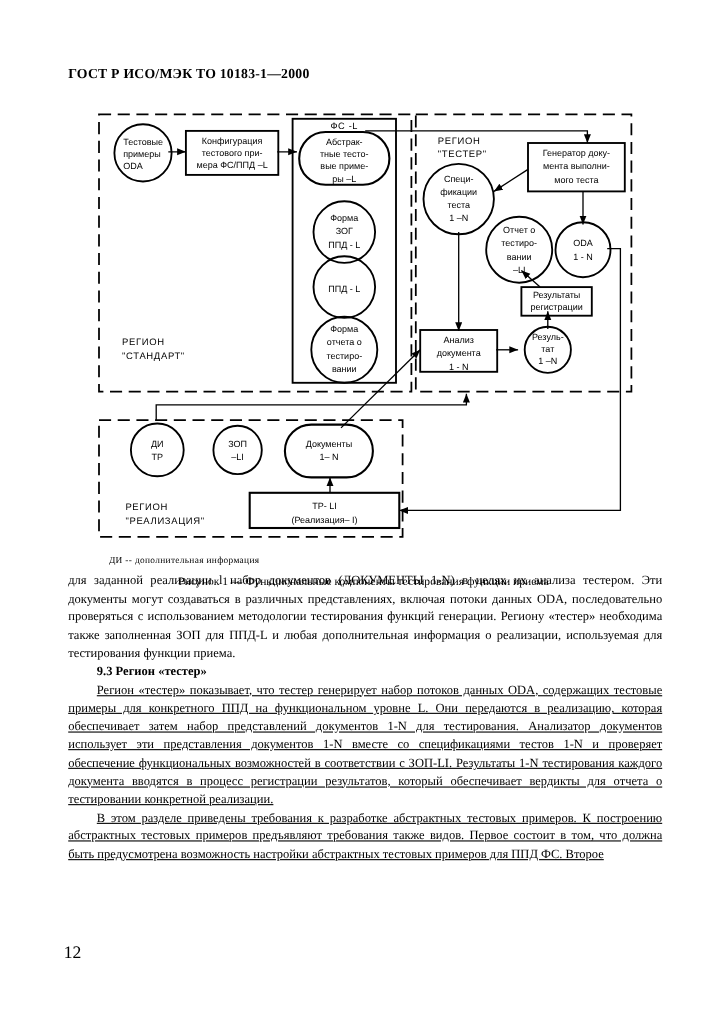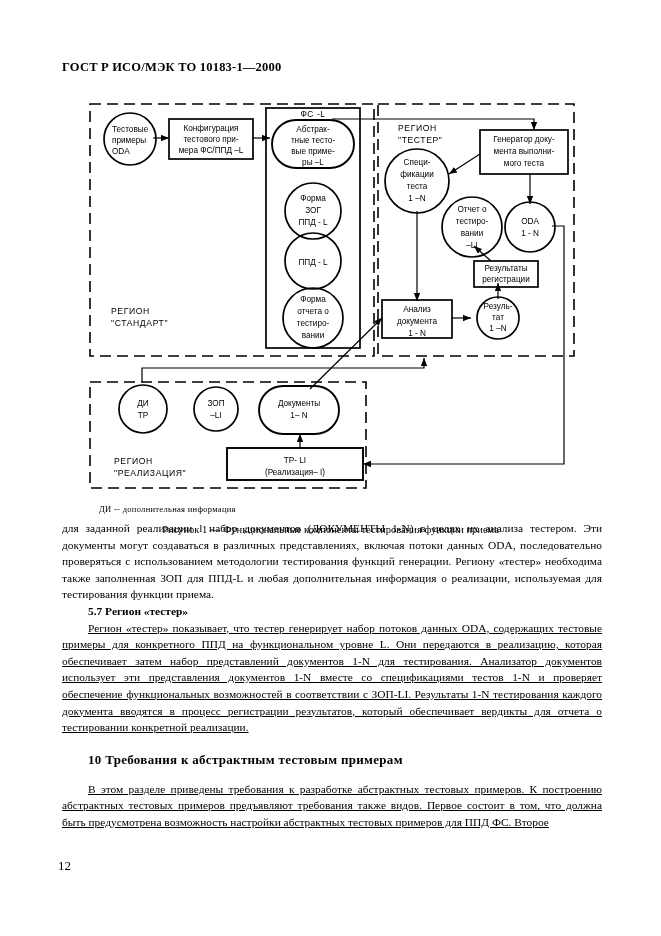--- a/index.html
+++ b/index.html
@@ -97,21 +97,21 @@
     padding-top: 16px;
     padding-bottom: 13px;
     text-indent: 26px;
     letter-spacing: .3px;
   }
 
   .page-number {
     position: absolute;
     left: 58px;
     top: 858px;
-    font-size: 13px;
+    font-size: 16px;
     font-family: "Liberation Serif", serif;
   }
 
   
   text.dlbl {
     font-family: "Liberation Sans", sans-serif;
     font-size: 8.2px;
     fill: #000;
   }
   text.rlbl {
@@ -293,21 +293,20 @@
       </g>
     </svg>
   </div>
 
   <div class="fig-note">ДИ  --  дополнительная  информация</div>
 
   <div class="fig-caption">Рисунок 1 — Функциональные компоненты тестирования функции приема</div>
 
   <div class="body-col">
     <p class="para">для заданной реализации l набор документов (ДОКУМЕНТЫ 1-N) в целях их анализа тестером. Эти документы могут создаваться в различных представлениях, включая потоки данных ODA, последовательно проверяться с использованием методологии тестирования функций генерации. Региону «тестер» необходима также заполненная ЗОП для ППД-L и любая дополнительная информация о реализации, используемая для тестирования функции приема.</p>
-    <p class="sub-head">5.7 Регион «тестер»</p>
+    <p class="sub-head">9.3 Регион «тестер»</p>
     <p class="para indent">Регион «тестер» показывает, что тестер генерирует набор потоков данных ODA, содержащих тестовые примеры для конкретного ППД на функциональном уровне L. Они передаются в реализацию, которая обеспечивает затем набор представлений документов 1-N для тестирования. Анализатор документов использует эти представления документов 1-N вместе со спецификациями тестов 1-N и проверяет обеспечение функциональных возможностей в соответствии с ЗОП-LI. Результаты 1-N тестирования каждого документа вводятся в процесс регистрации результатов, который обеспечивает вердикты для отчета о тестировании конкретной реализации.</p>
-    <h2 class="sec-head">10  Требования к абстрактным тестовым примерам</h2>
     <p class="para indent">В этом разделе приведены требования к разработке абстрактных тестовых примеров. К построению абстрактных тестовых примеров предъявляют требования также видов. Первое состоит в том, что должна быть предусмотрена возможность настройки абстрактных тестовых примеров для ППД ФС. Второе</p>
   </div>
 
   <div class="page-number">12</div>
 
 </div>
 
 </body></html>

